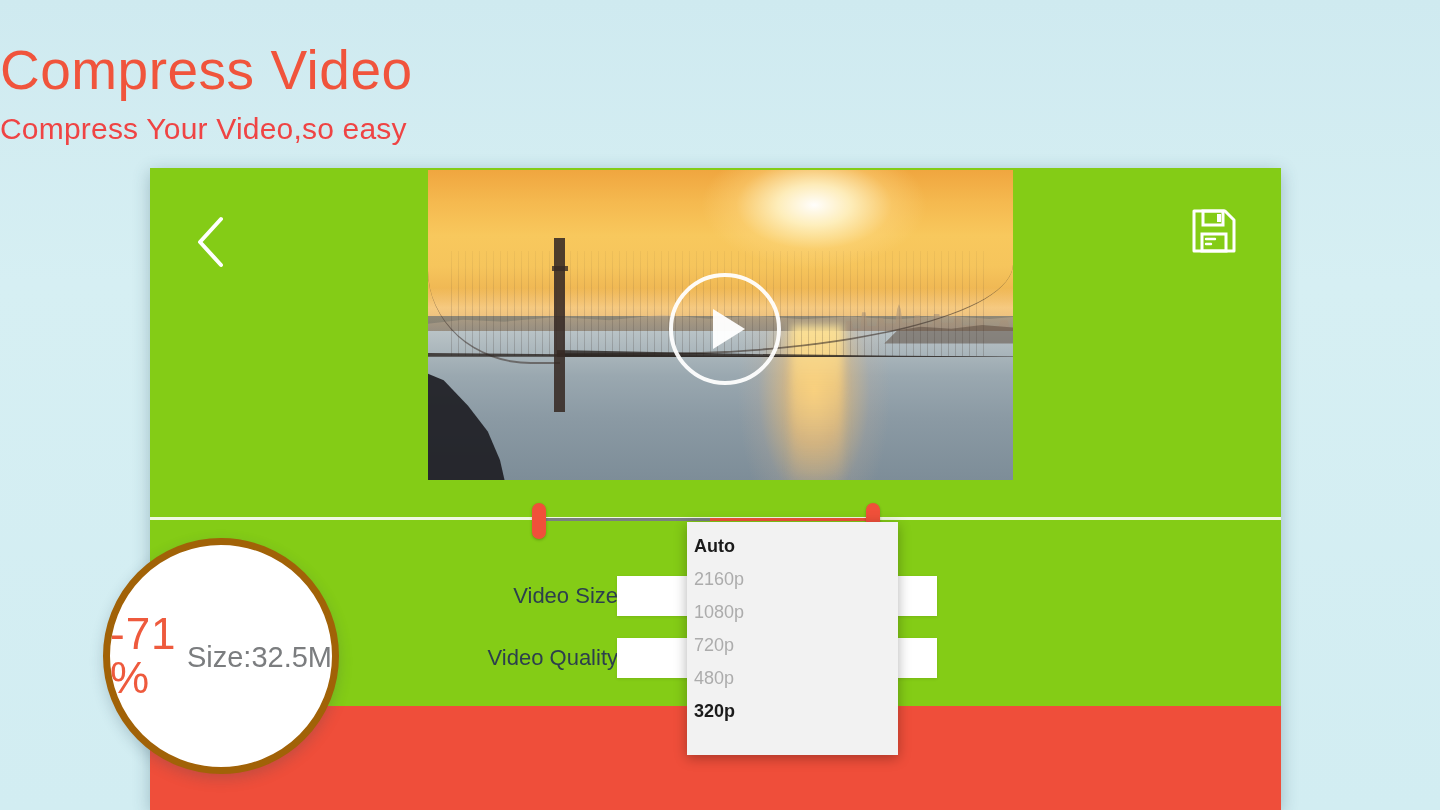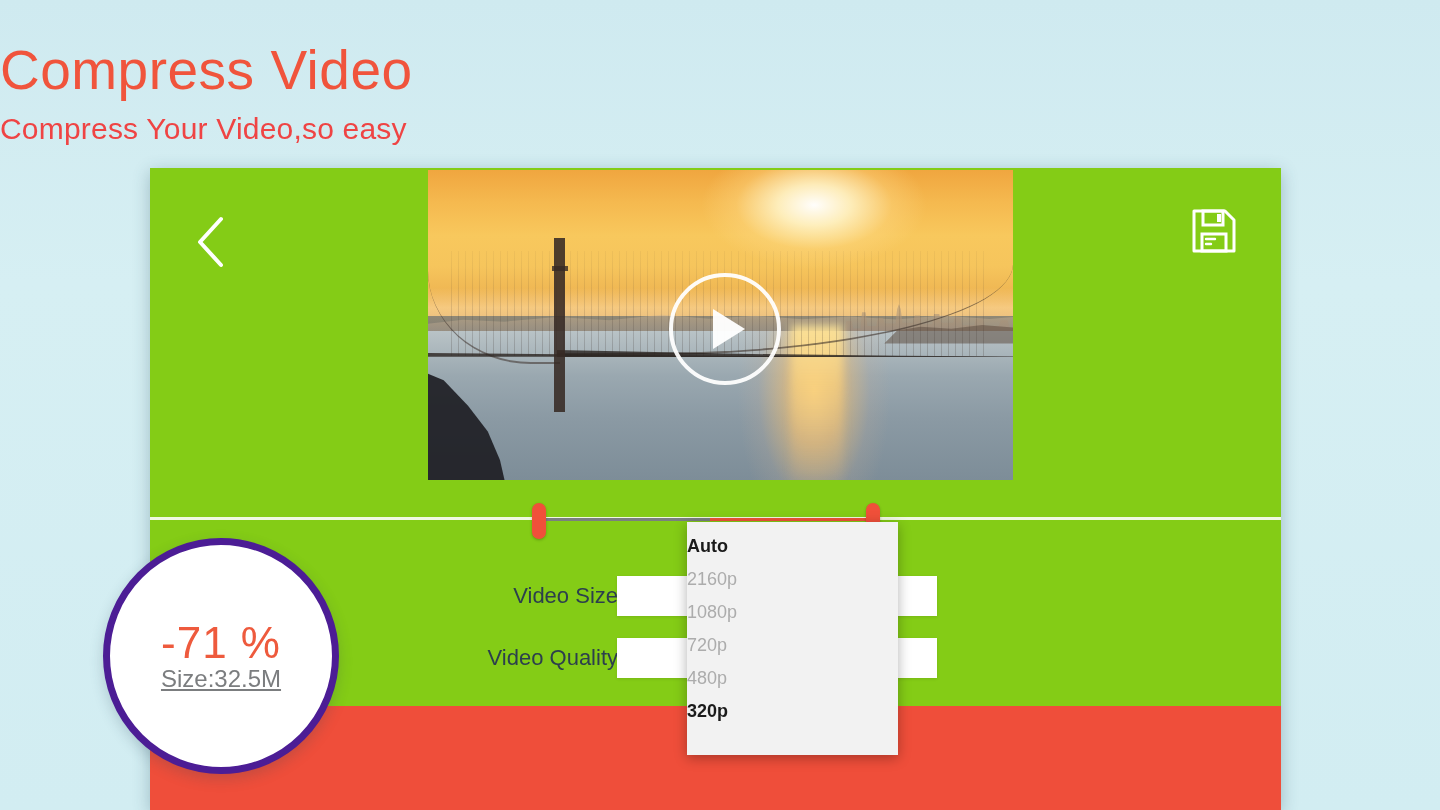--- a/index.html
+++ b/index.html
@@ -310,58 +310,57 @@
 
   
   #result-badge {
     position: absolute;
     left: 103px;
     top: 538px;
     width: 236px;
     height: 236px;
     border-radius: 50%;
     background: #ffffff;
-    border: 7px solid #4c1d95;
+    border: 7px solid #a16207;
     box-sizing: border-box;
     box-shadow: 0 5px 14px rgba(40,70,85,0.22);
     display: flex;
-    flex-direction: column;
+    flex-direction: row;
     align-items: center;
     justify-content: center;
   }
   #badge-percent {
     font-size: 44px;
     color: #ee5a3d;
     line-height: 1;
     letter-spacing: 1px;
   }
   #badge-size {
     margin-top: 2px;
-    font-size: 24px;
+    font-size: 29px;
     color: #7b7d7f;
     line-height: 1;
-    text-decoration: underline;
   }
 
   
   #quality-dropdown {
     position: absolute;
     left: 687px;
     top: 522px;
     width: 211px;
     height: 233px;
     background: #f2f2f2;
     box-shadow: 0 3px 12px rgba(0,0,0,0.30);
     padding-top: 8px;
     box-sizing: border-box;
   }
   .dropdown-item {
     height: 33px;
     line-height: 33px;
-    padding-left: 0;
+    padding-left: 7px;
     font-size: 18px;
     color: #acacac;
     white-space: nowrap;
   }
   .dropdown-item.selected {
     color: #1b1b1b;
     font-weight: bold;
   }
 </style>
 </head>

